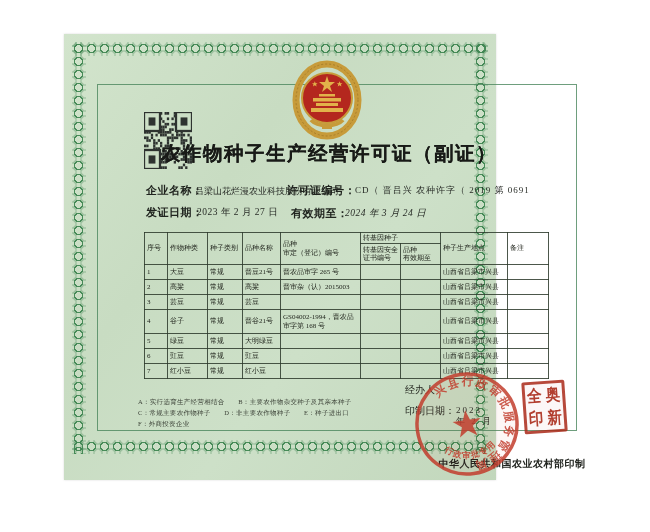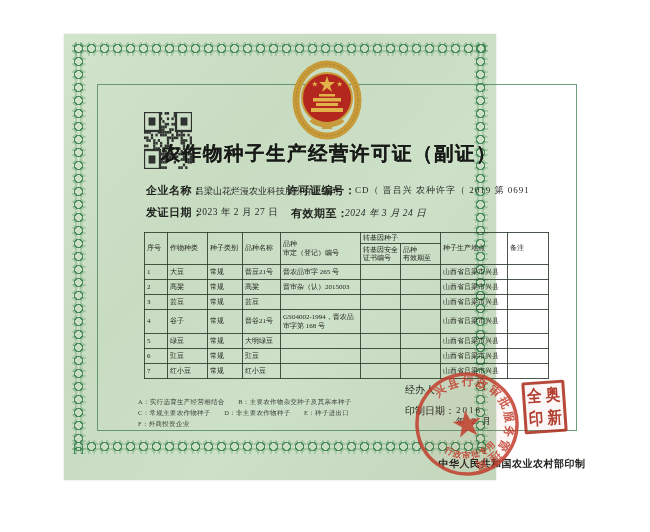--- a/index.html
+++ b/index.html
@@ -381,21 +381,21 @@
   </table>
 
   <div class="footnotes" id="footnotes">
       <div>A：实行选育生产经营相结合　　B：主要农作物杂交种子及其亲本种子</div>
       <div>C：常规主要农作物种子　　D：非主要农作物种子　　E：种子进出口</div>
       <div>F：外商投资企业</div>
     </div>
 
   <div class="handler">经办人</div>
   <div class="printdate-lbl">印制日期：</div>
-  <div class="printdate-val">2016 年 2 月</div>
+  <div class="printdate-val">2023 年 2 月</div>
 
   <div class="ministry">中华人民共和国农业农村部印制</div>
 
   <div class="round-stamp">
     <svg viewBox="0 0 112 112" width="112" height="112">
       <defs>
         <path id="arcTop" d="M56,56 m-39,0 a39,39 0 1,1 78,0 a39,39 0 1,1 -78,0"></path>
         <path id="arcBot" d="M26,76 a39,39 0 0,0 60,0"></path>
       </defs>
       <circle cx="56" cy="56" r="50" fill="rgba(194,59,43,.05)" stroke="#c23b2b" stroke-width="3.5"></circle>

